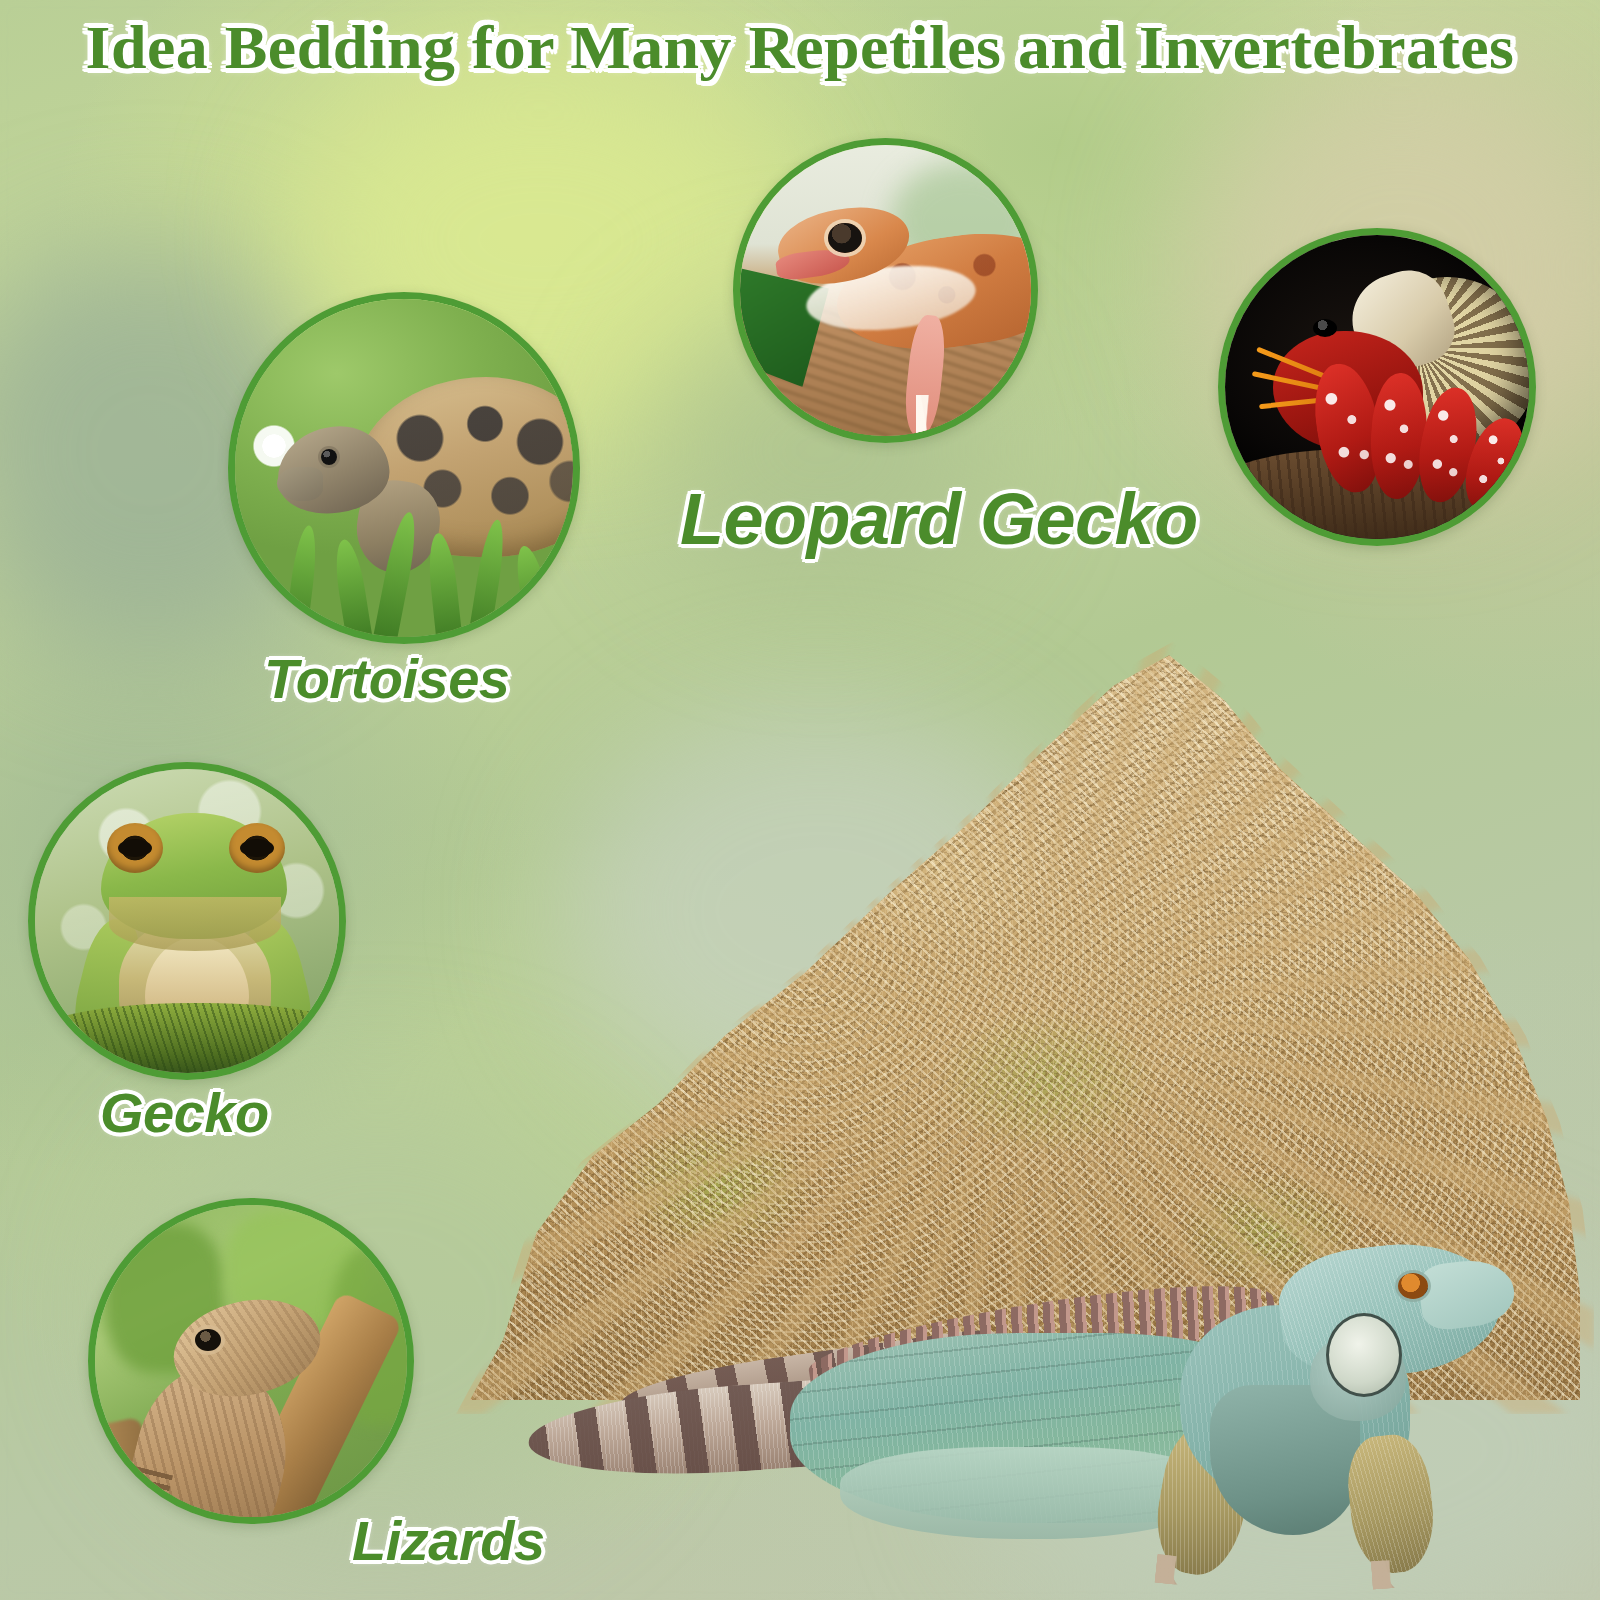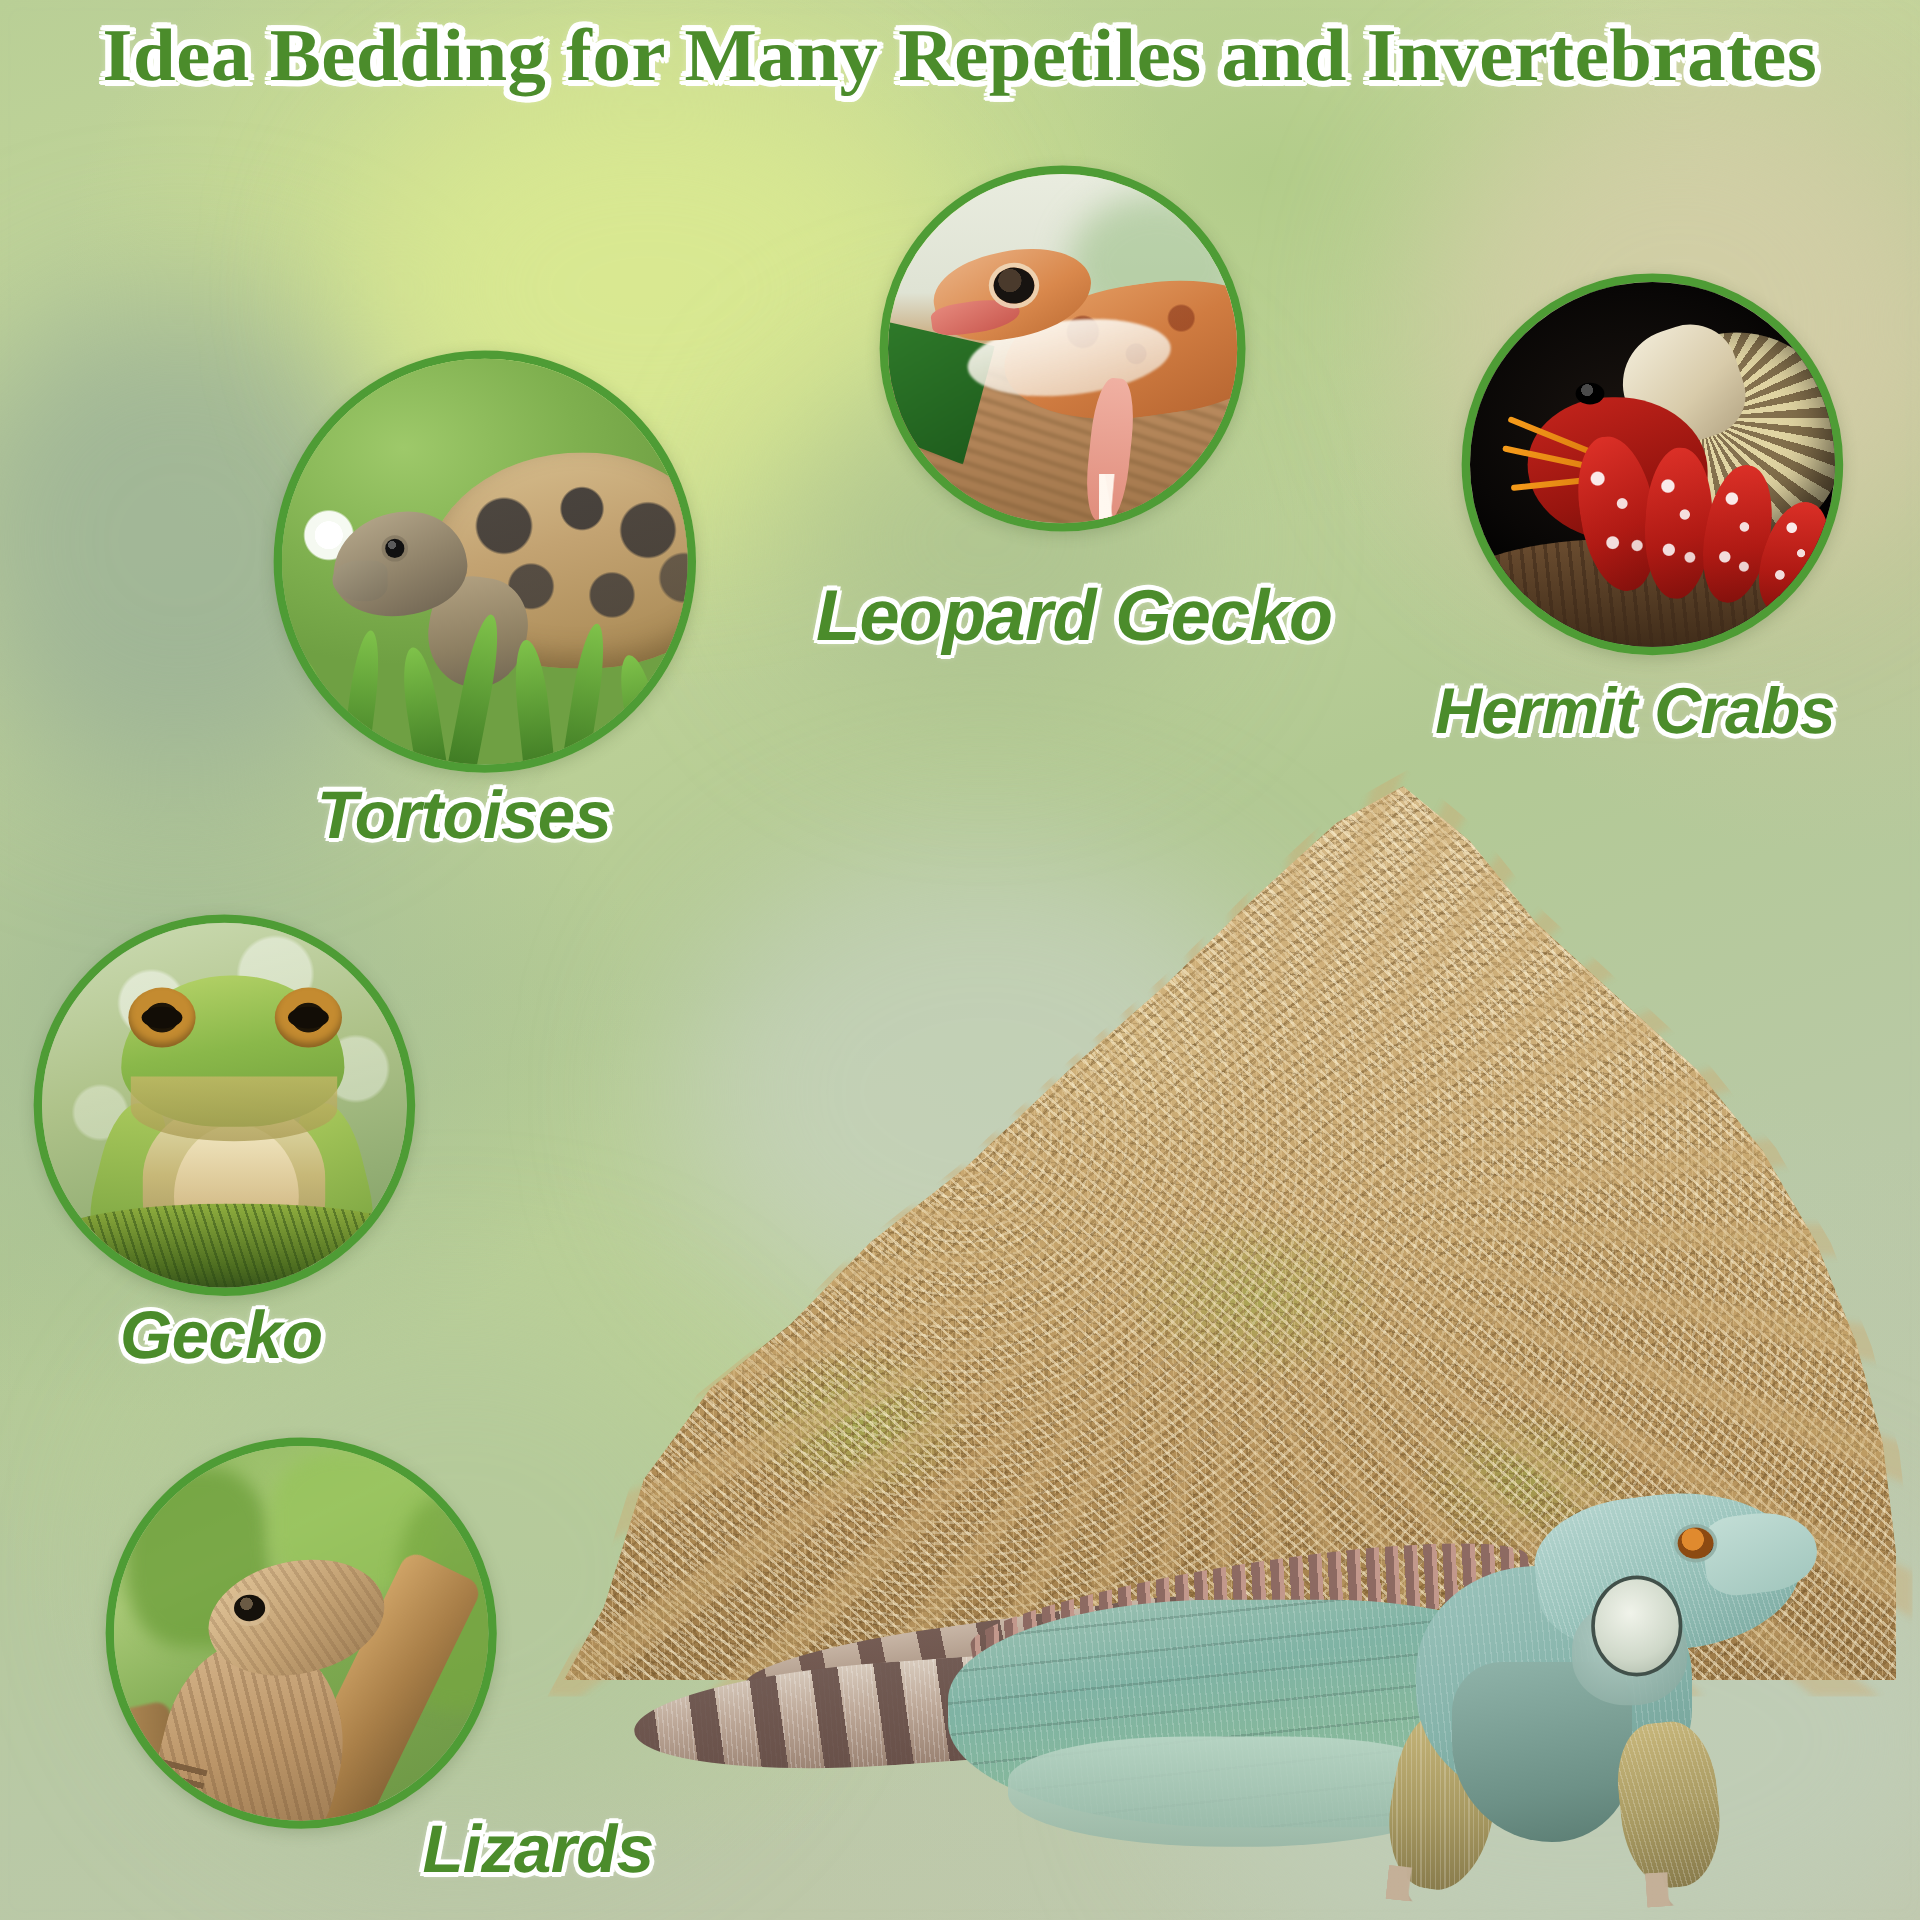--- a/index.html
+++ b/index.html
@@ -341,21 +341,21 @@
   .ig-foot{position:absolute;height:28px;
     background:
       linear-gradient(92deg,rgba(196,176,152,.96) 0 14%,rgba(0,0,0,0) 15%),
       linear-gradient(78deg,rgba(196,176,152,.96) 0 14%,rgba(0,0,0,0) 15%),
       linear-gradient(64deg,rgba(190,170,146,.94) 0 14%,rgba(0,0,0,0) 15%),
       linear-gradient(50deg,rgba(184,164,140,.92) 0 14%,rgba(0,0,0,0) 15%);}
   .ig-ft1{left:636px;top:376px;width:130px;transform:rotate(6deg);}
   .ig-ft2{left:852px;top:372px;width:126px;transform:rotate(-4deg);}
 
   
-  #cap-gecko   {left:680px; top:478px; font-size:60px;}
+  #cap-gecko   {left:680px; top:478px; font-size:72px;}
   #cap-crab    {left:1196px;top:562px; font-size:54px;}
   #cap-tortoise{left:264px; top:646px; font-size:56px;}
   #cap-frogs   {left:100px; top:1080px;font-size:56px;}
   #cap-lizards {left:352px; top:1508px;font-size:56px;}
 </style>
 </head>
 <body>
 
 <div id="poster">
 
@@ -414,21 +414,20 @@
     <div class="o cr-body"></div>
     <div class="o cr-ant cr-a1"></div>
     <div class="o cr-ant cr-a2"></div>
     <div class="o cr-ant cr-a3"></div>
     <div class="o cr-claw cr-c1"></div>
     <div class="o cr-claw cr-c2"></div>
     <div class="o cr-claw cr-c3"></div>
     <div class="o cr-claw cr-c4"></div>
     <div class="o cr-eye"></div>
   </div>
-  <div class="cap" id="cap-crab">Hermit Crabs</div>
 
   <div class="pod" id="pod-frog">
     <div class="scene fg-bg"></div>
     <div class="o fg-arm fg-a1"></div>
     <div class="o fg-arm fg-a2"></div>
     <div class="o fg-throat"></div>
     <div class="o fg-belly"></div>
     <div class="o fg-head"></div>
     <div class="o fg-mouth"></div>
     <div class="o fg-eye fg-e1"></div>

